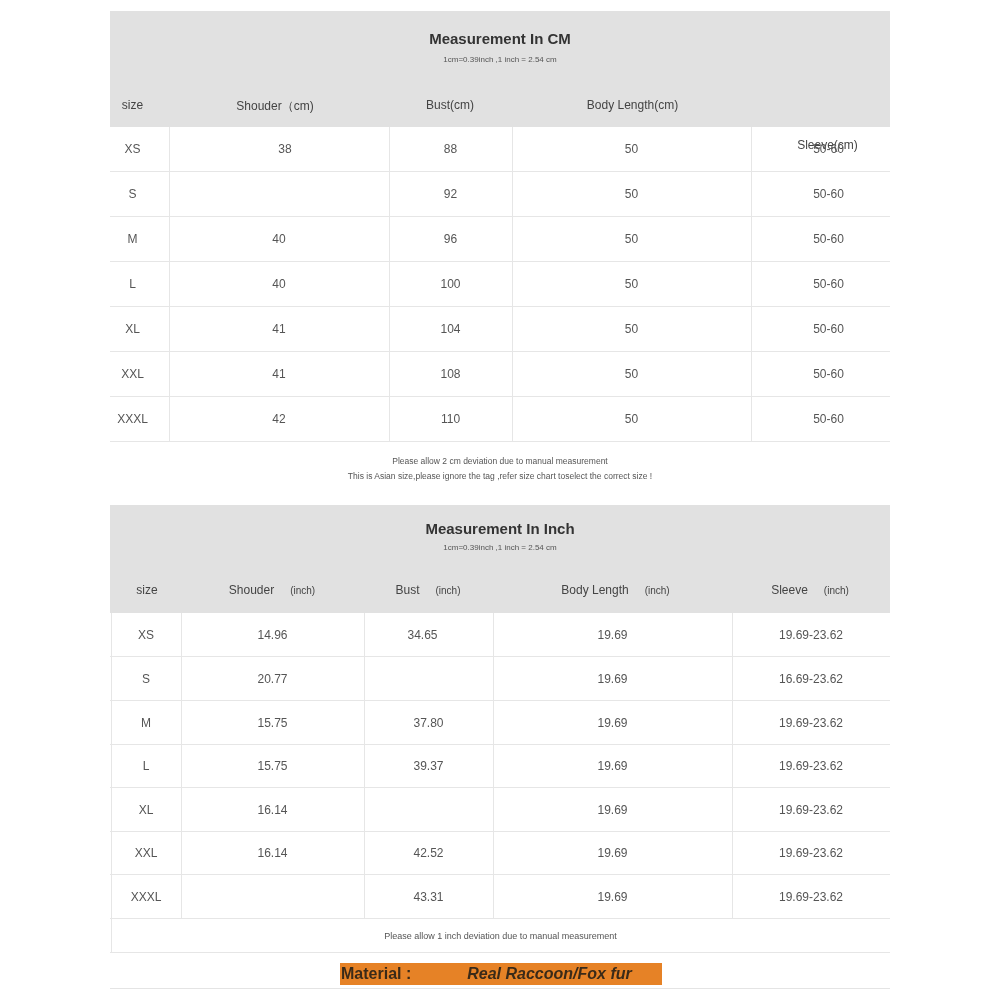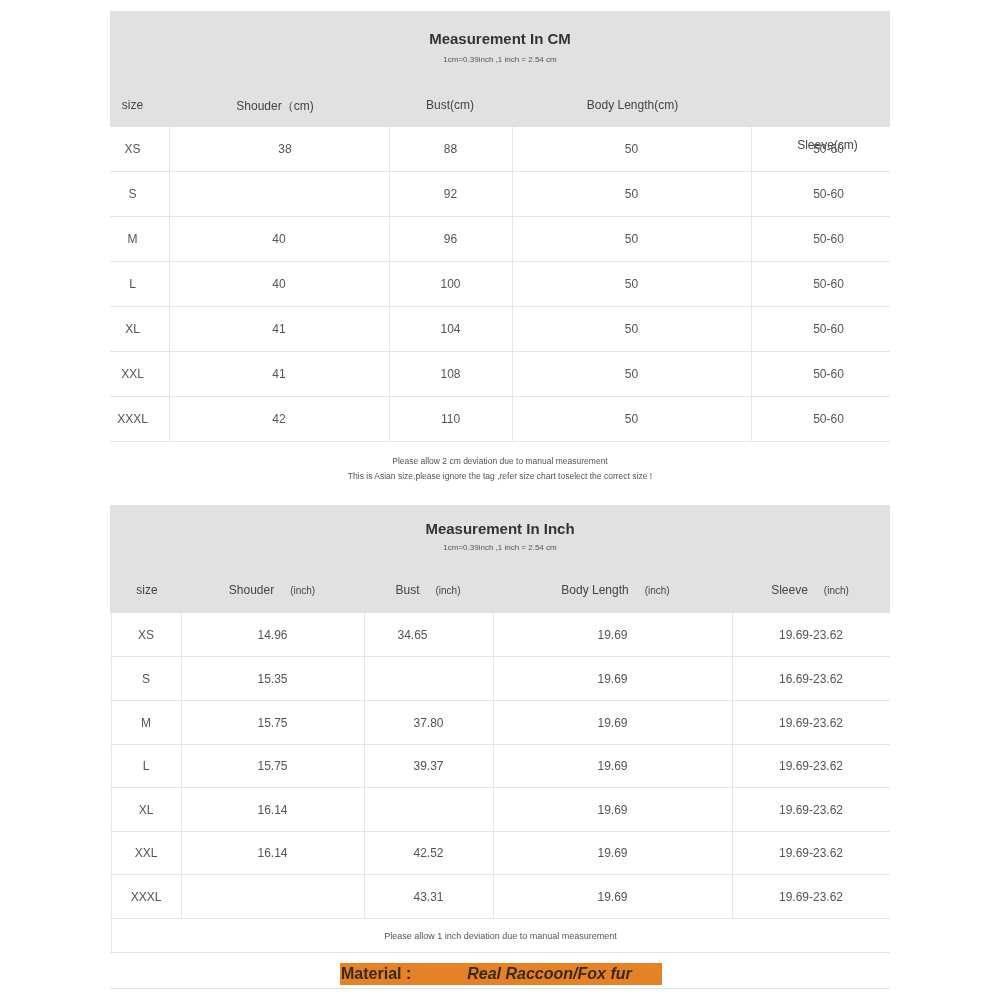--- a/index.html
+++ b/index.html
@@ -129,27 +129,27 @@
   <div class="grid" style="height:340px;">
     <div class="vline" style="left:1px; top:0; height:339px;"></div>
     <div class="vline" style="left:71px; top:0; height:305px;"></div>
     <div class="vline" style="left:254px; top:0; height:305px;"></div>
     <div class="vline" style="left:383px; top:0; height:305px;"></div>
     <div class="vline" style="left:622px; top:0; height:305px;"></div>
 
     <div class="row" style="top:0; height:43px;">
       <div class="cell" style="left:1px; width:70px;">XS</div>
       <div class="cell" style="left:71px; width:183px;">14.96</div>
-      <div class="cell" style="left:238px; width:129px;">34.65</div>
+      <div class="cell" style="left:248px; width:129px;">34.65</div>
       <div class="cell" style="left:383px; width:239px;">19.69</div>
       <div class="cell" style="left:622px; width:158px;">19.69-23.62</div>
     </div>
     <div class="row" style="top:44px; height:43px;">
       <div class="cell" style="left:1px; width:70px;">S</div>
-      <div class="cell" style="left:71px; width:183px;">15.35</div>
+      <div class="cell" style="left:71px; width:183px;">20.77</div>
       <div class="cell" style="left:383px; width:239px;">19.69</div>
       <div class="cell" style="left:622px; width:158px;">16.69-23.62</div>
     </div>
     <div class="row" style="top:88px; height:43px;">
       <div class="cell" style="left:1px; width:70px;">M</div>
       <div class="cell" style="left:71px; width:183px;">15.75</div>
       <div class="cell" style="left:254px; width:129px;">37.80</div>
       <div class="cell" style="left:383px; width:239px;">19.69</div>
       <div class="cell" style="left:622px; width:158px;">19.69-23.62</div>
     </div>

